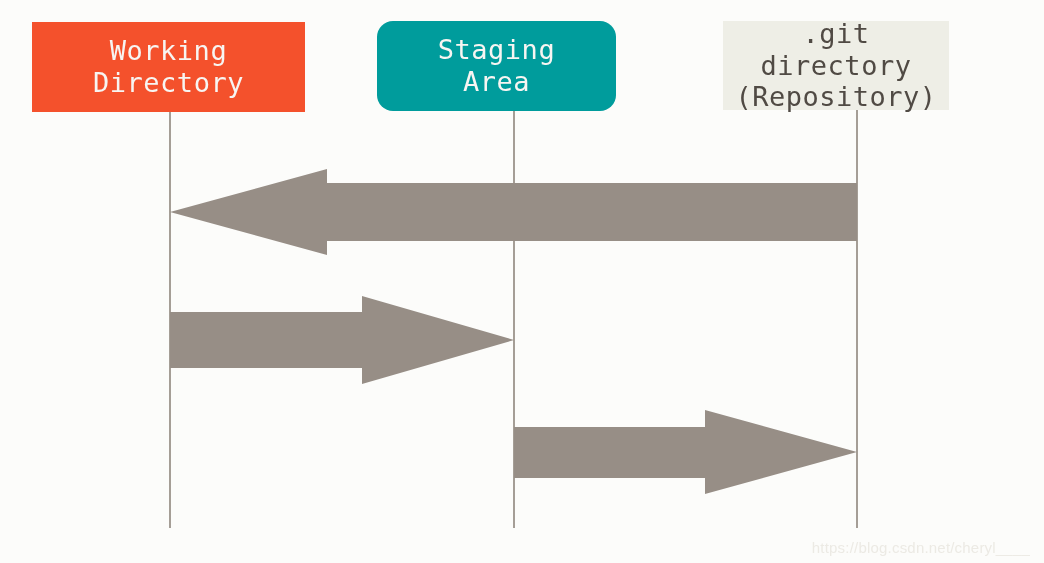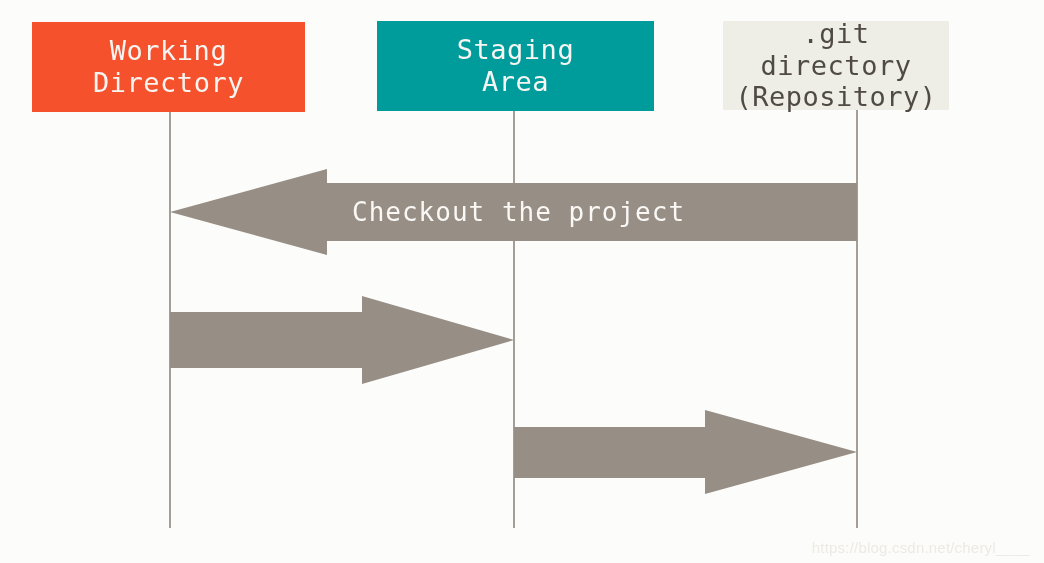--- a/index.html
+++ b/index.html
@@ -29,23 +29,24 @@
     white-space: pre-line;
     box-sizing: border-box;
     padding: 2px 6px;
   }
   #box-working {
     left: 32px; top: 22px; width: 273px; height: 90px;
     background: #f4512c;
     color: #f7f5f2;
   }
   #box-staging {
-    left: 377px; top: 21px; width: 277px; height: 90px;
+    left: 377px; top: 21px; width: 239px; height: 90px;
     background: #009c9c;
     color: #f7f5f2;
+    border-radius: 16px;
   }
   #box-repo {
     left: 723px; top: 21px; width: 226px; height: 89px;
     background: #eeeee6;
     color: #504a44;
   }
 
   
   .lifeline {
     position: absolute;
@@ -107,21 +108,20 @@
   <div class="node-box" id="box-repo">.git directory
 (Repository)</div>
 
   <div class="lifeline" id="lifeline-working"></div>
   <div class="lifeline" id="lifeline-staging"></div>
   <div class="lifeline" id="lifeline-repo"></div>
 
   <svg class="arrow-svg" id="arrow-checkout-svg" width="687" height="86" viewBox="0 0 687 86">
     <polygon class="arrow-shape" points="0,43 157,0 157,14 687,14 687,72 157,72 157,86"></polygon>
   </svg>
-  <div class="arrow-label" id="arrow-checkout-label">Checkout the project</div>
 
   <svg class="arrow-svg" id="arrow-stage-svg" width="344" height="88" viewBox="0 0 344 88">
     <polygon class="arrow-shape" points="0,16 192,16 192,0 344,44 192,88 192,72 0,72"></polygon>
   </svg>
 
   <svg class="arrow-svg" id="arrow-commit-svg" width="343" height="84" viewBox="0 0 343 84">
     <polygon class="arrow-shape" points="0,17 191,17 191,0 343,42 191,84 191,68 0,68"></polygon>
   </svg>
 
   <div id="watermark">https://blog.csdn.net/cheryl____</div>

